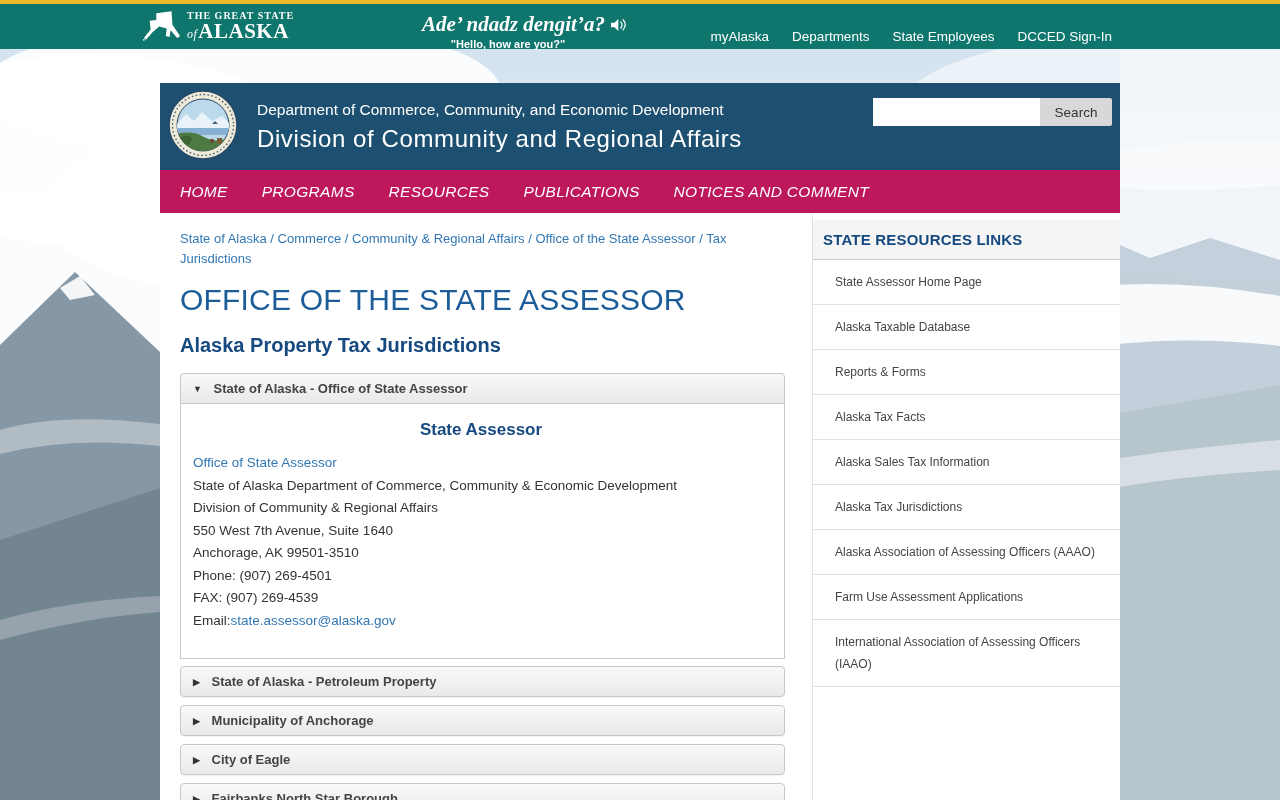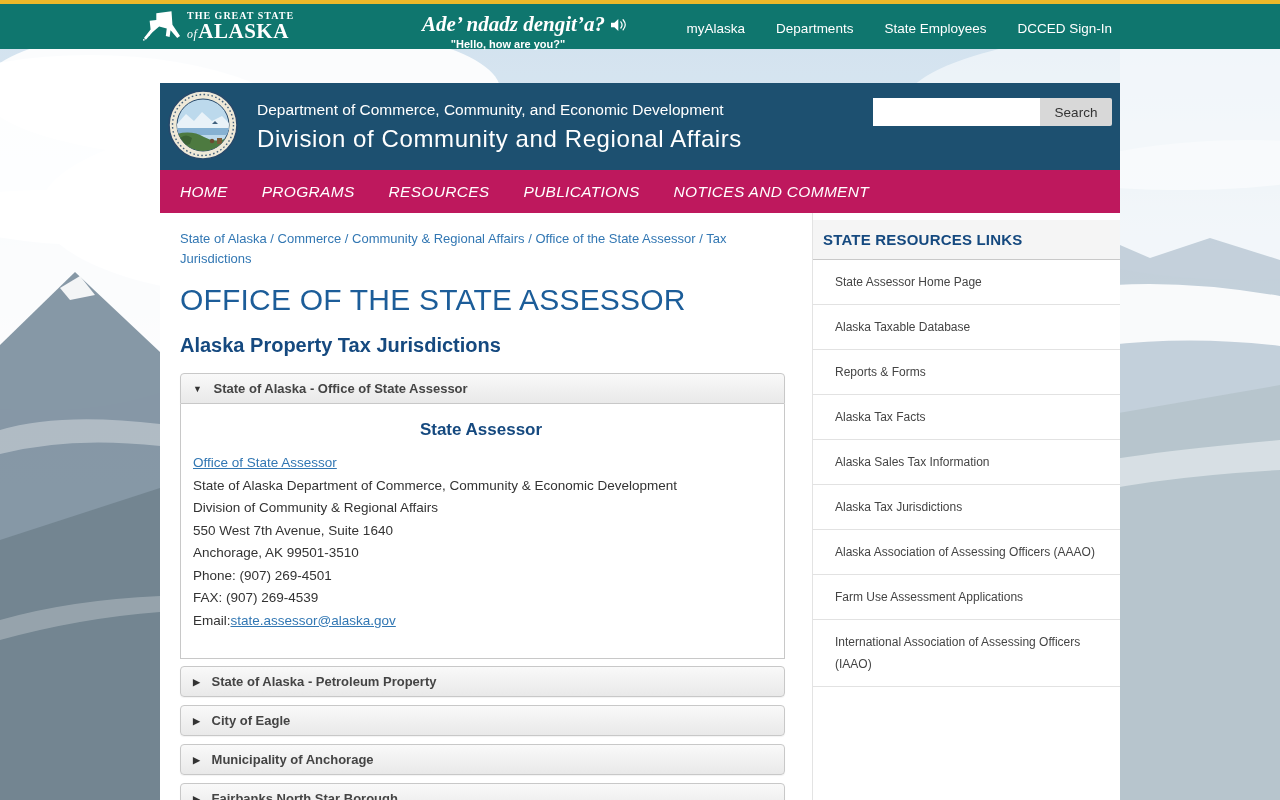--- a/index.html
+++ b/index.html
@@ -16,21 +16,21 @@
   .soa-logo svg { display:block; }
   .soa-logo-text { margin-left:6px; color:#fff; font-family:"Liberation Serif", serif; line-height:1; }
   .soa-logo-line1 { font-size:10px; letter-spacing:1px; font-weight:700; }
   .soa-logo-line2 { font-size:21px; font-weight:700; letter-spacing:.5px; }
   .soa-logo-of { font-style:italic; font-size:12px; font-weight:400; margin-right:1px; }
   .greeting { position:absolute; left:388px; top:8px; width:240px; text-align:center; color:#fff; }
   .greeting-native { font-family:"Liberation Serif", serif; font-style:italic; font-weight:700; font-size:21px;
                      display:inline-block;margin-left:32px; }
   .speaker { display:inline-block; vertical-align:middle; margin-left:6px; cursor:pointer; }
   .greeting-trans { font-size:11px; font-weight:700; margin-top:1px; }
-  .topbar-links { position:absolute; right:168px; top:0; height:49px; display:flex; align-items:center; gap:31px; }
+  .topbar-links { position:absolute; right:168px; top:8px; height:49px; display:flex; align-items:center; gap:23px; }
   .topbar-links a { color:#fff; font-size:13.5px; text-decoration:none; cursor:pointer; }
 
   
   .page { position:relative; z-index:4; width:960px; margin:34px 0 0 160px; }
 
   .site-header { background:#1d5070; height:87px; position:relative; display:flex; align-items:center; }
   .seal { margin-left:8px; flex:0 0 auto; }
   .header-titles { margin-left:19px; color:#fff; }
   .dept-line { font-size:15.5px; margin-bottom:6px; }
   .division-line { font-size:24px; letter-spacing:.6px; }
@@ -55,21 +55,21 @@
 
   .accordion { width:605px; }
   .acc-header { border:1px solid #c8c8c8; border-radius:4px; background:linear-gradient(#f9f9f9,#e9e9e9);
                 padding:7px 12px; font-size:13px; font-weight:700; color:#444; cursor:pointer;
                 box-shadow:0 1px 1px rgba(0,0,0,.05); }
   .acc-header.expanded { border-radius:4px 4px 0 0; }
   .caret { display:inline-block; font-size:9px; color:#333; margin-right:8px; position:relative; top:-1px; }
   .acc-panel { border:1px solid #c8c8c8; border-top:0; background:#fff; padding:12px 15px 26px 12px; }
   .acc-panel h3 { color:#15497f; font-size:17px; font-weight:700; margin:4px 0 12px 0;text-align:center; }
   .addr-line { font-size:13.5px; color:#333; line-height:22.5px; }
-  .acc-panel a { color:#3277b3; text-decoration:underline; cursor:pointer; }
+  .acc-panel a { color:#3277b3; cursor:pointer; }
   .collapsed-item { margin-top:8px; }
   .collapsed-item.first { margin-top:7px; }
 
   
   .sidebar { width:308px; border-left:1px solid #e3e3e3; padding-top:7px; }
   .sidebar-heading { background:#f5f5f5; border-bottom:1px solid #c9c9c9; padding:11px 10px;
                      color:#15497f; font-size:15px; font-weight:700; letter-spacing:.2px; }
   .sidebar-list { list-style:none; }
   .sidebar-list li { border-bottom:1px solid #e2e2e2; }
   .sidebar-list a { display:block; padding:11px 14px 11px 22px; font-size:12px; color:#444;
@@ -223,26 +223,26 @@
           <div class="addr-line"><span>Email:</span><a>state.assessor@alaska.gov</a></div>
         </div>
 
         <div class="acc-header collapsed-item first">
           <span class="caret">▶</span>
           <span>State of Alaska - Petroleum Property</span>
         </div>
 
         <div class="acc-header collapsed-item">
           <span class="caret">▶</span>
+          <span>Municipality of Anchorage</span>
+        </div>
+
+        <div class="acc-header collapsed-item">
+          <span class="caret">▶</span>
           <span>City of Eagle</span>
-        </div>
-
-        <div class="acc-header collapsed-item">
-          <span class="caret">▶</span>
-          <span>Municipality of Anchorage</span>
         </div>
 
         <div class="acc-header collapsed-item">
           <span class="caret">▶</span>
           <span>Fairbanks North Star Borough</span>
         </div>
 
       </div>
     </div>
 

